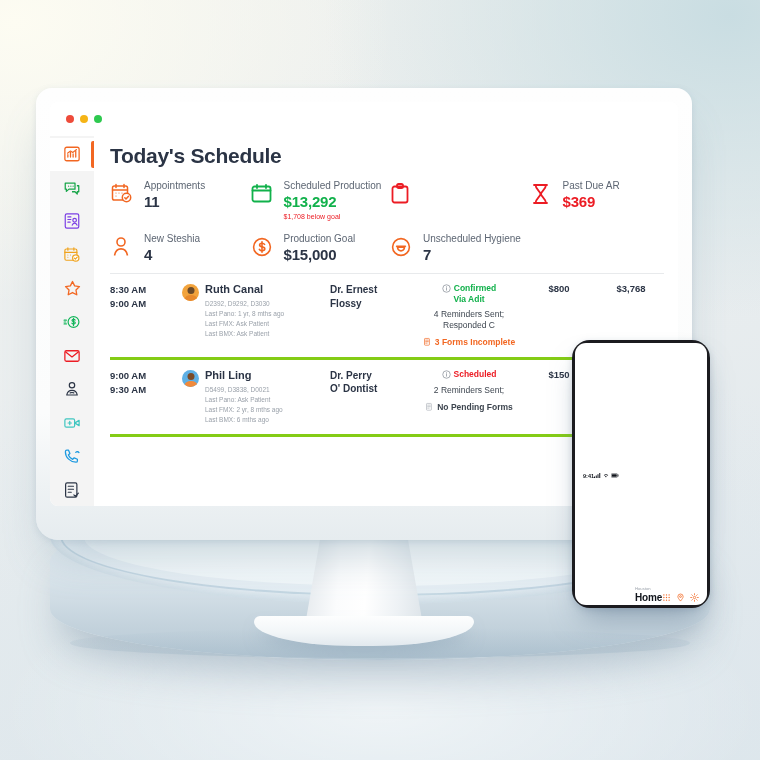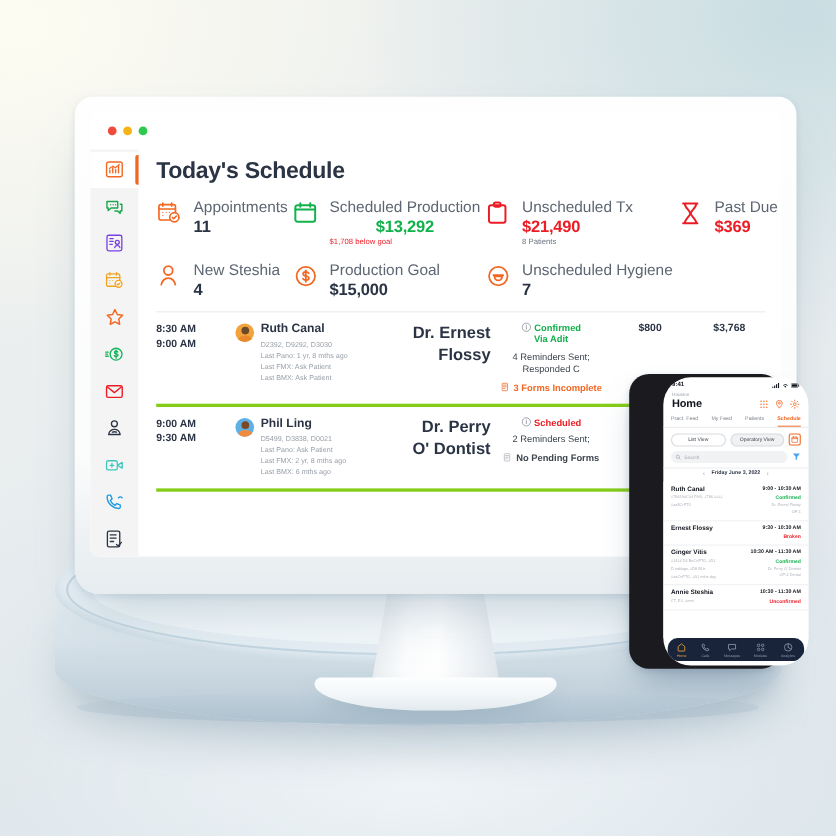--- a/index.html
+++ b/index.html
@@ -58,21 +58,21 @@
     background: radial-gradient(ellipse 70% 70% at 50% 36%, #fbfdfe 0%, #eaf1f6 60%, #e2ecf2 100%);
   }
   .ped-inner {
     position:absolute; left:34px; top:20px; width:592px; height:98px;
     border-radius:50%;
     background: radial-gradient(ellipse 70% 80% at 48% 30%, #ffffff 0%, #f4f9fb 70%, #eef5f8 100%);
   }
 
   
   .monitor {
-    position: absolute; left: 36px; top: 88px; width: 656px; margin-left: 32px;
+    position: absolute; left: 36px; top: 88px; width: 656px;
   }
   .monitor-stand-neck {
     position: absolute; left: 50%; transform: translateX(-50%);
     top: 447px; width: 120px; height: 96px;
     background: linear-gradient(95deg, #e3e8ec 0%, #fbfcfd 30%, #ffffff 52%, #eef2f5 78%, #dde4e9 100%);
     clip-path: polygon(14% 0%, 86% 0%, 100% 100%, 0% 100%);
   }
   .monitor-stand-base {
     position: absolute; left: 50%; transform: translateX(-50%);
     top: 528px; width: 220px; height: 30px;
@@ -123,23 +123,23 @@
     font-size: 21px; font-weight: bold; color: #2b3445; letter-spacing: -.3px;
     padding: 2px 0 12px 0;
   }
 
   
   .kpi-grid { display: grid; grid-template-columns: repeat(4, 1fr); row-gap: 13px; column-gap: 4px; padding-bottom: 10px;}
   .kpi { display: flex; gap: 8px; align-items: flex-start; }
   .kpi-ico { width: 26px; flex: 0 0 26px; padding-top: 2px; }
   .kpi-ico svg { display:block; }
   .kpi-txt { min-width: 0; }
-  .kpi-label { font-size: 14px; color: #5d6673; line-height: 1.2; margin-bottom: 2px; white-space: nowrap; }
+  .kpi-label { font-size: 10px; color: #5d6673; line-height: 1.2; margin-bottom: 2px; white-space: nowrap; }
   .kpi-value { font-size: 15px; font-weight: bold; color: #2b3445; line-height: 1.1; letter-spacing: -.2px; }
-  .kpi-value.green { color: #11b14b; text-align: center; }
+  .kpi-value.green { color: #11b14b; }
   .kpi-value.red { color: #ec1c24; }
   .kpi-sub { font-size: 7px; margin-top: 2px; color: #6b7480; }
   .kpi-sub.red { color: #ec1c24; }
 
   
   .tbl { border-top: 1px solid #e8eaec; }
   .tbl-head {
     display: grid; grid-template-columns: 72px 148px 84px 110px 70px 74px 60px;
     padding: 7px 0 6px 0; border-bottom: 1px solid #e8eaec;
   }
@@ -155,21 +155,21 @@
     width: 17px; height: 17px; flex: 0 0 17px; border-radius: 50%;
     background: #f2a33c; position: relative; overflow: hidden; margin-top: 1px;
   }
   .avatar.blue { background: #5fb0e5; }
   .avatar::before { content:""; position:absolute; left:50%; top:3px; transform:translateX(-50%); width:7px; height:7px; border-radius:50%; background:#6b4a2a; }
   .avatar.blue::before { background:#7a4a28; }
   .avatar::after { content:""; position:absolute; left:50%; bottom:-3px; transform:translateX(-50%); width:13px; height:9px; border-radius:50% 50% 0 0; background:#e8892c; }
   .avatar.blue::after { background:#f08a3c; }
   .p-name { font-size: 11px; font-weight: bold; color: #2b3445; line-height: 1.2; }
   .p-codes { font-size: 6.5px; color: #9aa1aa; line-height: 1.55; margin-top: 3px; }
-  .c-prov { font-size: 15px; font-weight: bold; color: #2b3445; text-align: right; line-height: 1.35; }
+  .c-prov { font-size: 10px; font-weight: bold; color: #2b3445; text-align: left; line-height: 1.35; }
   .c-status { text-align: center; }
   .status-line { display: flex; align-items: center; justify-content: center; gap: 3px; }
   .status-txt { font-size: 8.5px; font-weight: bold; line-height: 1.25; }
   .status-txt.green { color: #11b14b; }
   .status-txt.red { color: #ec1c24; }
   .reminders { font-size: 8.5px; color: #3d4characters; }
   .reminders { font-size: 8.5px; color: #3d454f; line-height: 1.3; margin-top: 5px; }
   .forms { display:flex; align-items:flex-start; justify-content:center; gap:3px; margin-top: 6px; }
   .forms-txt { font-size: 8.5px; font-weight: bold; line-height: 1.25; }
   .forms-txt.orange { color: #f26722; }
@@ -180,22 +180,22 @@
   
   .phone {
     position: absolute; left: 572px; top: 340px; width: 138px; height: 268px;
     border-radius: 18px;
     background: #1b1b1f;
     padding: 3px;
     box-shadow: 0 18px 30px -10px rgba(90,115,140,.55), 0 2px 6px rgba(90,115,140,.25);
     z-index: 20;
   }
   .phone-screen {
-    width: 100%; height: 100%; border-radius: 25px; background: #fff; overflow: hidden;
-    display: flex; flex-direction: column; position: relative; margin-left: 28px;
+    width: 100%; height: 100%; border-radius: 11px; background: #fff; overflow: hidden;
+    display: flex; flex-direction: row; position: relative;
   }
   .ph-status { display:flex; justify-content: space-between; align-items:center; padding: 4px 8px 1px 8px; }
   .ph-time { font-size: 5.5px; font-weight: bold; color:#11151c; }
   .ph-sig { display:flex; gap:2px; align-items:center; }
   .ph-notch { position:absolute; left:50%; transform:translateX(-50%); top:2px; width:42px; height:8px; background:#fff; border-radius:0 0 7px 7px; }
   .ph-head { padding: 3px 8px 2px 8px; display:flex; justify-content: space-between; align-items: flex-end; }
   .ph-loc { font-size: 4.2px; color:#9aa1aa; line-height:1.1; }
   .ph-home { font-size: 10px; font-weight: bold; color:#11151c; letter-spacing:-.2px; line-height:1.1; }
   .ph-hicons { display:flex; gap:5px; align-items:center; padding-bottom:1px; }
   .ph-tabs { display:flex; justify-content: space-between; padding: 4px 7px 0 7px; }
@@ -381,25 +381,20 @@
               </div>
             </div>
 
             <div class="kpi">
               <div class="kpi-ico">
                 <svg width="24" height="24" viewBox="0 0 24 24" fill="none" stroke="#ec1c24" stroke-width="1.8">
                   <rect x="3.5" y="4.5" width="15" height="16" rx="2"></rect>
                   <rect x="8" y="2" width="6" height="4" rx="1.6"></rect>
                 </svg>
               </div>
-              <div class="kpi-txt">
-                <div class="kpi-label">Unscheduled Tx</div>
-                <div class="kpi-value red">$21,490</div>
-                <div class="kpi-sub">8 Patients</div>
-              </div>
             </div>
 
             <div class="kpi">
               <div class="kpi-ico">
                 <svg width="24" height="24" viewBox="0 0 24 24" fill="none" stroke="#ec1c24" stroke-width="1.8">
                   <path d="M5 3h13M5 21h13" stroke-linecap="round"></path>
                   <path d="M6.5 3c0 4 5 6.6 5 9s-5 5-5 9M17 3c0 4-5 6.6-5 9s5 5 5 9" stroke-linejoin="round"></path>
                 </svg>
               </div>
               <div class="kpi-txt">

